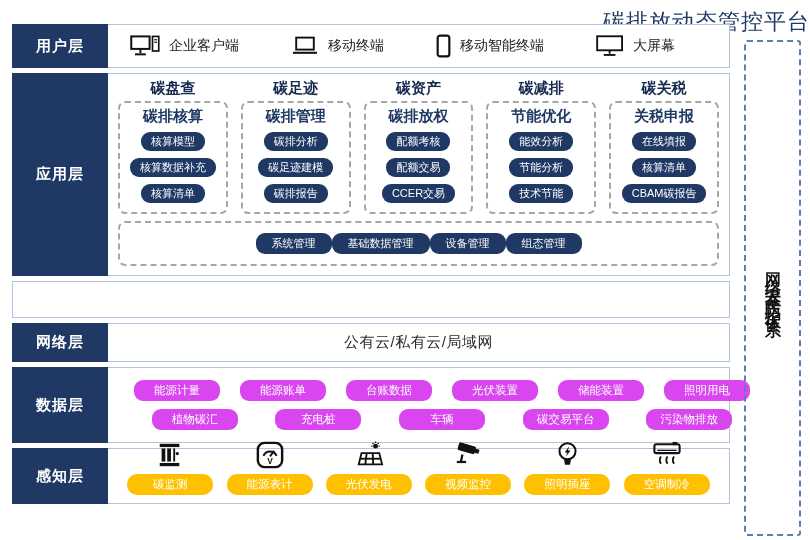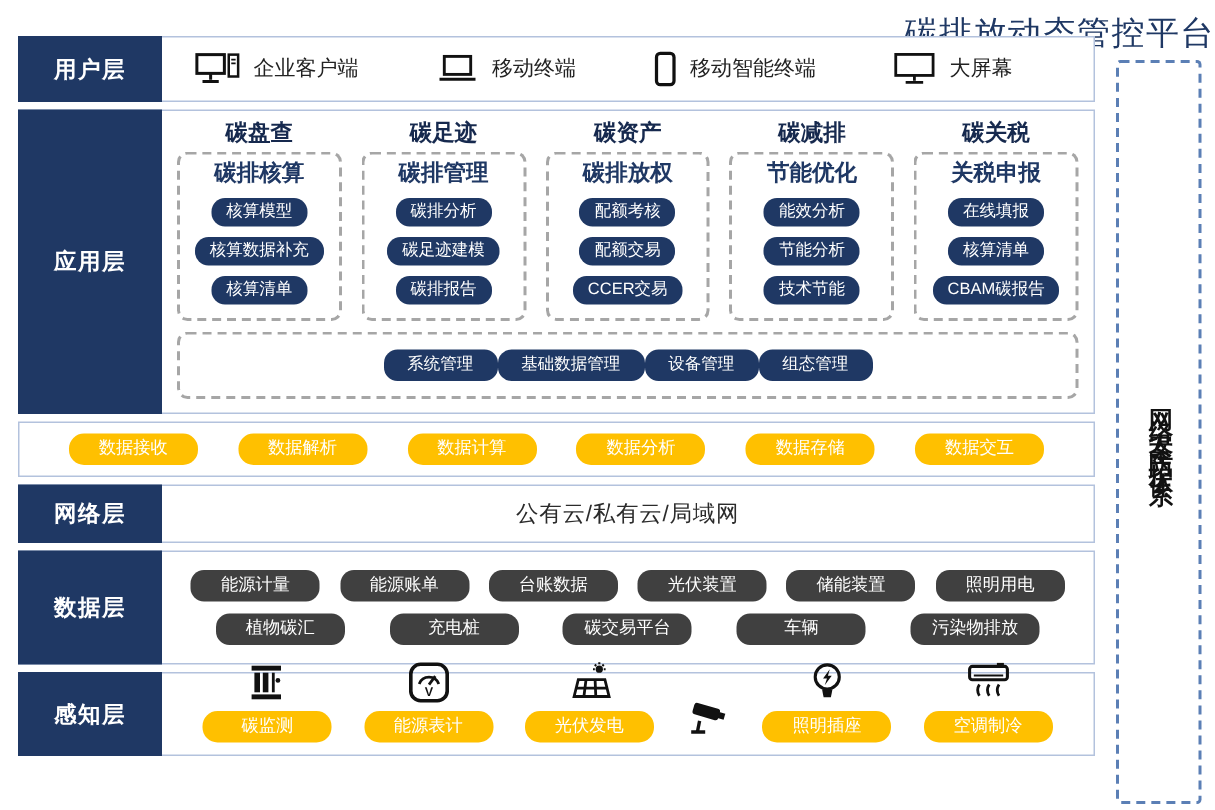--- a/index.html
+++ b/index.html
@@ -51,22 +51,22 @@
   
   .row-network { height:39px; }
   .network-text { height:100%; display:flex; align-items:center; justify-content:center;
     font-size:15px; color:#2b2b2b; letter-spacing:0.5px; }
 
   
   .row-data { height:76px; }
   .data-grid { height:100%; display:flex; flex-direction:column;
     justify-content:space-evenly; padding:4px 6px; }
   .data-row { display:flex; justify-content:space-evenly; }
-  .dbtn { background:#404040; color:#fff; font-size:11.5px; line-height:1;
-    padding:5px 8px; min-width:86px; text-align:center; border-radius:9px; white-space:nowrap; }
+  .dbtn { background:#d946ef; color:#fff; font-size:11.5px; line-height:1;
+    padding:5px 8px; min-width:86px; text-align:center; border-radius:9px; white-space:nowrap;margin-left:20px; }
 
   
   .row-perception { height:56px; }
   .perception-items { height:100%; display:flex; justify-content:space-evenly;
     align-items:flex-end; padding:4px 6px 8px; }
   .perc-item { display:flex; flex-direction:column; align-items:center; gap:5px; }
   .perc-icon { height:32px; display:flex; align-items:flex-end; justify-content:center; }
 
   
   .security-bar { position:absolute; top:40px; left:744px; width:57px; height:496px;
@@ -189,28 +189,20 @@
         <div class="app-common">
           <div class="pill">系统管理</div>
           <div class="pill">基础数据管理</div>
           <div class="pill">设备管理</div>
           <div class="pill">组态管理</div>
         </div>
       </div>
     </div>
 
     <div class="layer-row row-platform">
-      <div class="layer-content platform-items">
-        <div class="ybtn">数据接收</div>
-        <div class="ybtn">数据解析</div>
-        <div class="ybtn">数据计算</div>
-        <div class="ybtn">数据分析</div>
-        <div class="ybtn">数据存储</div>
-        <div class="ybtn">数据交互</div>
-      </div>
     </div>
 
     <div class="layer-row row-network">
       <div class="layer-label">网络层</div>
       <div class="layer-content network-text">公有云/私有云/局域网</div>
     </div>
 
     <div class="layer-row row-data">
       <div class="layer-label">数据层</div>
       <div class="layer-content data-grid">
@@ -218,22 +210,22 @@
           <div class="dbtn">能源计量</div>
           <div class="dbtn">能源账单</div>
           <div class="dbtn">台账数据</div>
           <div class="dbtn">光伏装置</div>
           <div class="dbtn">储能装置</div>
           <div class="dbtn">照明用电</div>
         </div>
         <div class="data-row">
           <div class="dbtn">植物碳汇</div>
           <div class="dbtn">充电桩</div>
+          <div class="dbtn">车辆</div>
           <div class="dbtn">碳交易平台</div>
-          <div class="dbtn">车辆</div>
           <div class="dbtn">污染物排放</div>
         </div>
       </div>
     </div>
 
     <div class="layer-row row-perception">
       <div class="layer-label">感知层</div>
       <div class="layer-content perception-items">
 
         <div class="perc-item">
@@ -288,20 +280,21 @@
           <div class="perc-icon">
             <svg width="30" height="28" viewBox="0 0 32 30">
                 <g transform="rotate(16 16 9)">
                   <rect x="5" y="4" width="19" height="8.5" rx="2" fill="#111"></rect>
                   <rect x="23.5" y="6" width="4.5" height="4.5" fill="#111"></rect>
                 </g>
                 <line x1="10" y1="14.5" x2="8.5" y2="22" stroke="#111" stroke-width="2.4"></line>
                 <line x1="4" y1="22.5" x2="14" y2="22.5" stroke="#111" stroke-width="2.4"></line>
               </svg>
           </div>
+          <div class="ybtn">视频监控</div>
         </div>
 
         <div class="perc-item">
           <div class="perc-icon">
             <svg width="25" height="28" viewBox="0 0 26 30">
                 <circle cx="13" cy="11" r="8.6" fill="none" stroke="#111" stroke-width="2.2"></circle>
                 <path d="M14.8 5.5 L10 12.2 L12.8 12.2 L11.2 17 L16.2 10.2 L13.5 10.2 Z" fill="#111"></path>
                 <path d="M9.3 20 L16.7 20 L15.6 25.5 L10.4 25.5 Z" fill="#111"></path>
               </svg>
           </div>

